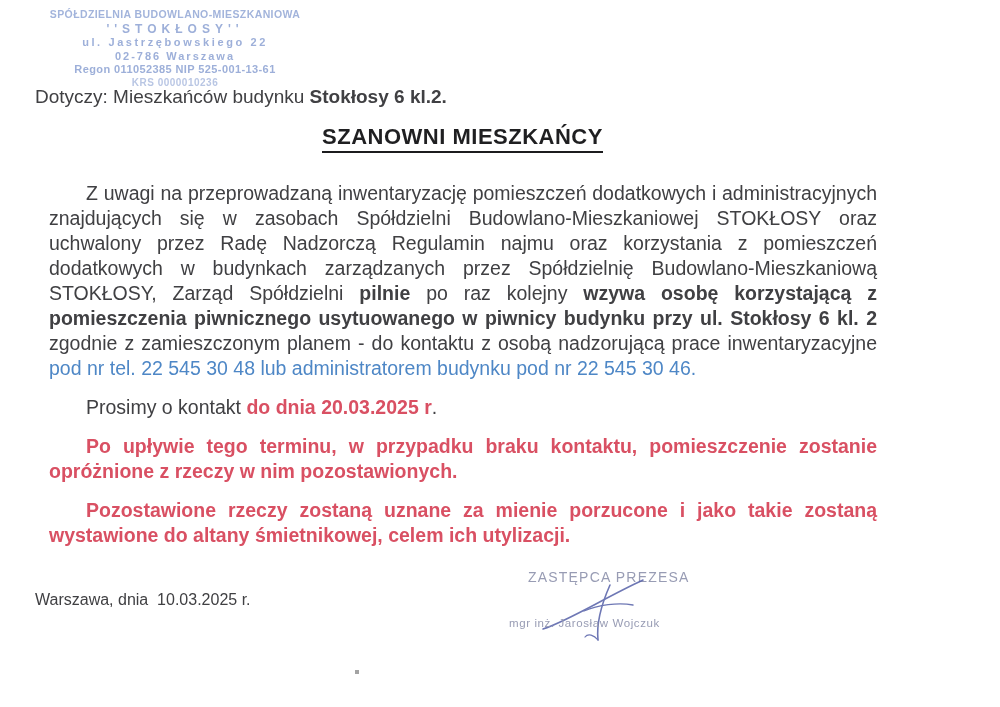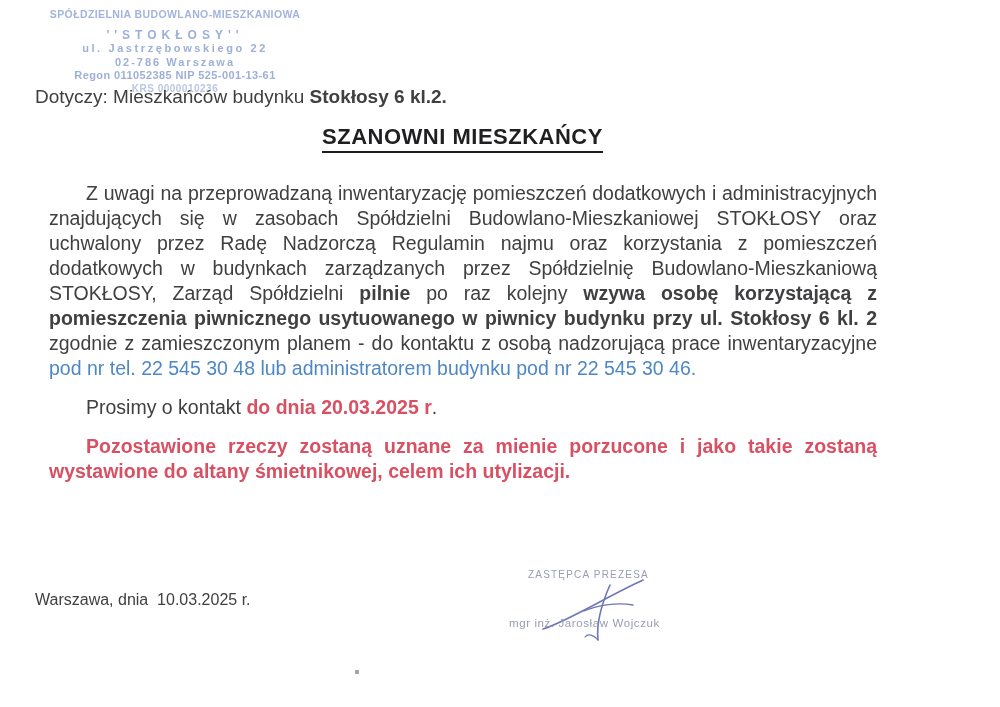--- a/index.html
+++ b/index.html
@@ -29,21 +29,21 @@
     position:absolute;
     left:22px; top:8px; width:306px;
     text-align:center;
     color:var(--stamp);
     font-weight:600;
     opacity:.92;
     line-height:1.22;
     user-select:none;
   }
   .stamp-l1{font-size:10.5px;letter-spacing:.4px;opacity:.95;}
-  .stamp-l2{font-size:12px;letter-spacing:5px;font-weight:700;margin-top:7px;}
+  .stamp-l2{font-size:12px;letter-spacing:5px;font-weight:700;margin-top:1px;}
   .stamp-l3{font-size:11px;letter-spacing:2.6px;}
   .stamp-l4{font-size:11px;letter-spacing:2px;}
   .stamp-l5{font-size:11px;letter-spacing:.4px;}
   .stamp-l6{font-size:10px;letter-spacing:.5px;opacity:.72;}
   
   .subject{
     position:absolute;
     left:35px; top:86px; width:920px;
     font-size:19px;
   }
@@ -80,21 +80,21 @@
   .date-line{
     position:absolute;
     left:35px; top:591px;
     font-size:16px;
     white-space:pre;
   }
   
   .sig-title{
     position:absolute;
     left:528px; top:569px; width:130px;
-    font-size:10px;
+    font-size:14px;
     letter-spacing:1.2px;
     color:var(--sigtext);
     white-space:nowrap;
   }
   .sig-svg{
     position:absolute;
     left:540px; top:577px;
     color:var(--ink);
     opacity:.85;
   }
@@ -133,20 +133,21 @@
     <span>Dotyczy: Mieszkańców budynku </span><span class="b">Stokłosy 6 kl.2.</span>
   </div>
 
   <div class="heading-wrap">
     <span class="heading">SZANOWNI MIESZKAŃCY</span>
   </div>
 
   <div class="letter-body">
     <p class="para"><span class="seg-normal">Z uwagi na przeprowadzaną inwentaryzację pomieszczeń dodatkowych i administracyjnych znajdujących się w zasobach Spółdzielni Budowlano-Mieszkaniowej STOKŁOSY oraz uchwalony przez Radę Nadzorczą Regulamin najmu oraz korzystania z pomieszczeń dodatkowych w budynkach zarządzanych przez Spółdzielnię Budowlano-Mieszkaniową STOKŁOSY, Zarząd Spółdzielni </span><span class="seg-bold">pilnie</span><span class="seg-normal"> po raz kolejny </span><span class="seg-bold">wzywa osobę korzystającą z pomieszczenia piwnicznego usytuowanego w piwnicy budynku przy ul. Stokłosy 6 kl. 2</span><span class="seg-normal"> zgodnie z zamieszczonym planem - do kontaktu z osobą nadzorującą prace inwentaryzacyjne </span><span class="seg-blue">pod nr tel. 22 545 30 48 lub administratorem budynku pod nr 22 545 30 46.</span></p>
     <p class="para"><span class="seg-normal">Prosimy o kontakt </span><span class="seg-redbold">do dnia 20.03.2025 r</span><span class="seg-normal">.</span></p>
+    <p class="para"><span class="seg-redbold">Po upływie tego terminu, w przypadku braku kontaktu, pomieszczenie zostanie opróżnione z rzeczy w nim pozostawionych.</span></p>
     <p class="para"><span class="seg-redbold">Pozostawione rzeczy zostaną uznane za mienie porzucone i jako takie zostaną wystawione do altany śmietnikowej, celem ich utylizacji.</span></p>
   </div>
 
   <div class="date-line">Warszawa, dnia  10.03.2025 r.</div>
 
   <div class="sig-title">ZASTĘPCA PREZESA</div>
   <svg class="sig-svg" width="112" height="66" viewBox="0 0 112 66" aria-hidden="true">
     <path d="M3,52 C28,44 66,20 103,3" fill="none" stroke="currentColor" stroke-width="1.6" stroke-linecap="round"></path>
     <path d="M70,8 C62,26 56,44 58,63" fill="none" stroke="currentColor" stroke-width="1.6" stroke-linecap="round"></path>
     <path d="M44,34 C58,28 78,25 93,28" fill="none" stroke="currentColor" stroke-width="1.3" stroke-linecap="round"></path>

